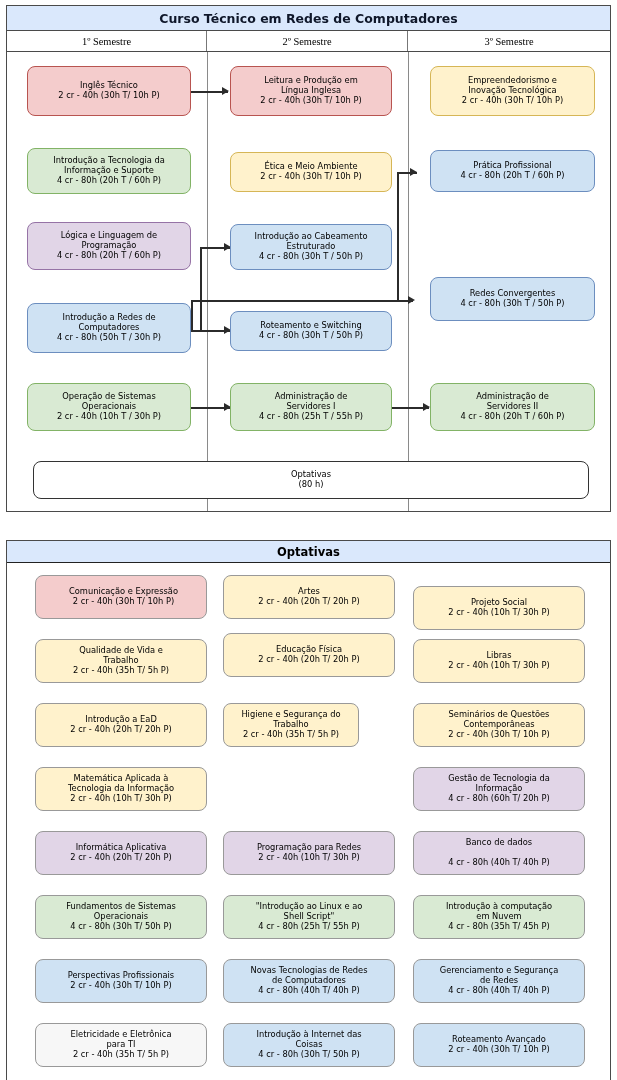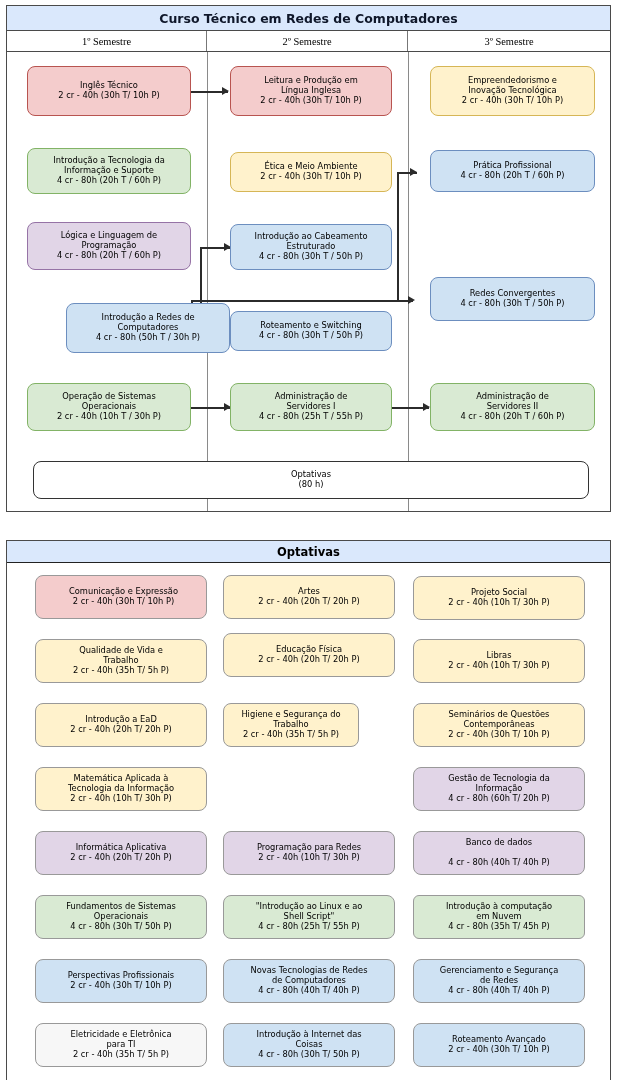--- a/index.html
+++ b/index.html
@@ -192,21 +192,21 @@
     <div class="title-row">Optativas</div>
     <div id="opt-grid">
         <div class="opt-card c-red" style="left: 20px; top: 10px; width: 172px; height: 44px; padding-left: 8px;">
           <span class="nm">Comunicação e Expressão</span>
           <span class="hr">2 cr - 40h (30h T/ 10h P)</span>
         </div>
         <div class="opt-card c-yellow" style="left: 208px; top: 10px; width: 172px; height: 44px;">
           <span class="nm">Artes</span>
           <span class="hr">2 cr - 40h (20h T/ 20h P)</span>
         </div>
-        <div class="opt-card c-yellow" style="left: 398px; top: 11px; width: 172px; height: 44px;">
+        <div class="opt-card c-yellow" style="left: 398px; top: 21px; width: 172px; height: 44px;">
           <span class="nm">Projeto Social</span>
           <span class="hr">2 cr - 40h (10h T/ 30h P)</span>
         </div>
         <div class="opt-card c-yellow" style="left: 20px; top: 74px; width: 172px; height: 44px;">
           <span class="nm">Qualidade de Vida e</span>
           <span class="nm">Trabalho</span>
           <span class="hr">2 cr - 40h (35h T/ 5h P)</span>
         </div>
         <div class="opt-card c-yellow" style="left: 208px; top: 68px; width: 172px; height: 44px;">
           <span class="nm">Educação Física</span>
@@ -255,21 +255,21 @@
         <div class="opt-card c-green" style="left: 20px; top: 330px; width: 172px; height: 44px;">
           <span class="nm">Fundamentos de Sistemas</span>
           <span class="nm">Operacionais</span>
           <span class="hr">4 cr - 80h (30h T/ 50h P)</span>
         </div>
         <div class="opt-card c-green" style="left: 208px; top: 330px; width: 172px; height: 44px;">
           <span class="nm">"Introdução ao Linux e ao</span>
           <span class="nm">Shell Script"</span>
           <span class="hr">4 cr - 80h (25h T/ 55h P)</span>
         </div>
-        <div class="opt-card c-green" style="left: 398px; top: 330px; width: 172px; height: 44px; border-radius: 6px;">
+        <div class="opt-card c-green" style="left: 398px; top: 330px; width: 172px; height: 44px;">
           <span class="nm">Introdução à computação</span>
           <span class="nm">em Nuvem</span>
           <span class="hr">4 cr - 80h (35h T/ 45h P)</span>
         </div>
         <div class="opt-card c-blue" style="left: 20px; top: 394px; width: 172px; height: 44px;">
           <span class="nm">Perspectivas Profissionais</span>
           <span class="hr">2 cr - 40h (30h T/ 10h P)</span>
         </div>
         <div class="opt-card c-blue" style="left: 208px; top: 394px; width: 172px; height: 44px;">
           <span class="nm">Novas Tecnologias de Redes</span>
@@ -332,21 +332,21 @@
     </div>
     <div class="card c-blue" style="left: 230px; top: 224px; width: 162px; height: 46px;">
       <span class="nm">Introdução ao Cabeamento</span>
       <span class="nm">Estruturado</span>
       <span class="hr">4 cr - 80h (30h T / 50h P)</span>
     </div>
     <div class="card c-blue" style="left: 430px; top: 277px; width: 165px; height: 44px;">
       <span class="nm">Redes Convergentes</span>
       <span class="hr">4 cr - 80h (30h T / 50h P)</span>
     </div>
-    <div class="card c-blue" style="left: 27px; top: 303px; width: 164px; height: 50px; margin-left: 39px;">
+    <div class="card c-blue" style="left: 27px; top: 303px; width: 164px; height: 50px;">
       <span class="nm">Introdução a Redes de</span>
       <span class="nm">Computadores</span>
       <span class="hr">4 cr - 80h (50h T / 30h P)</span>
     </div>
     <div class="card c-blue" style="left: 230px; top: 311px; width: 162px; height: 40px;">
       <span class="nm">Roteamento e Switching</span>
       <span class="hr">4 cr - 80h (30h T / 50h P)</span>
     </div>
     <div class="card c-green" style="left: 27px; top: 383px; width: 164px; height: 48px;">
       <span class="nm">Operação de Sistemas</span>

